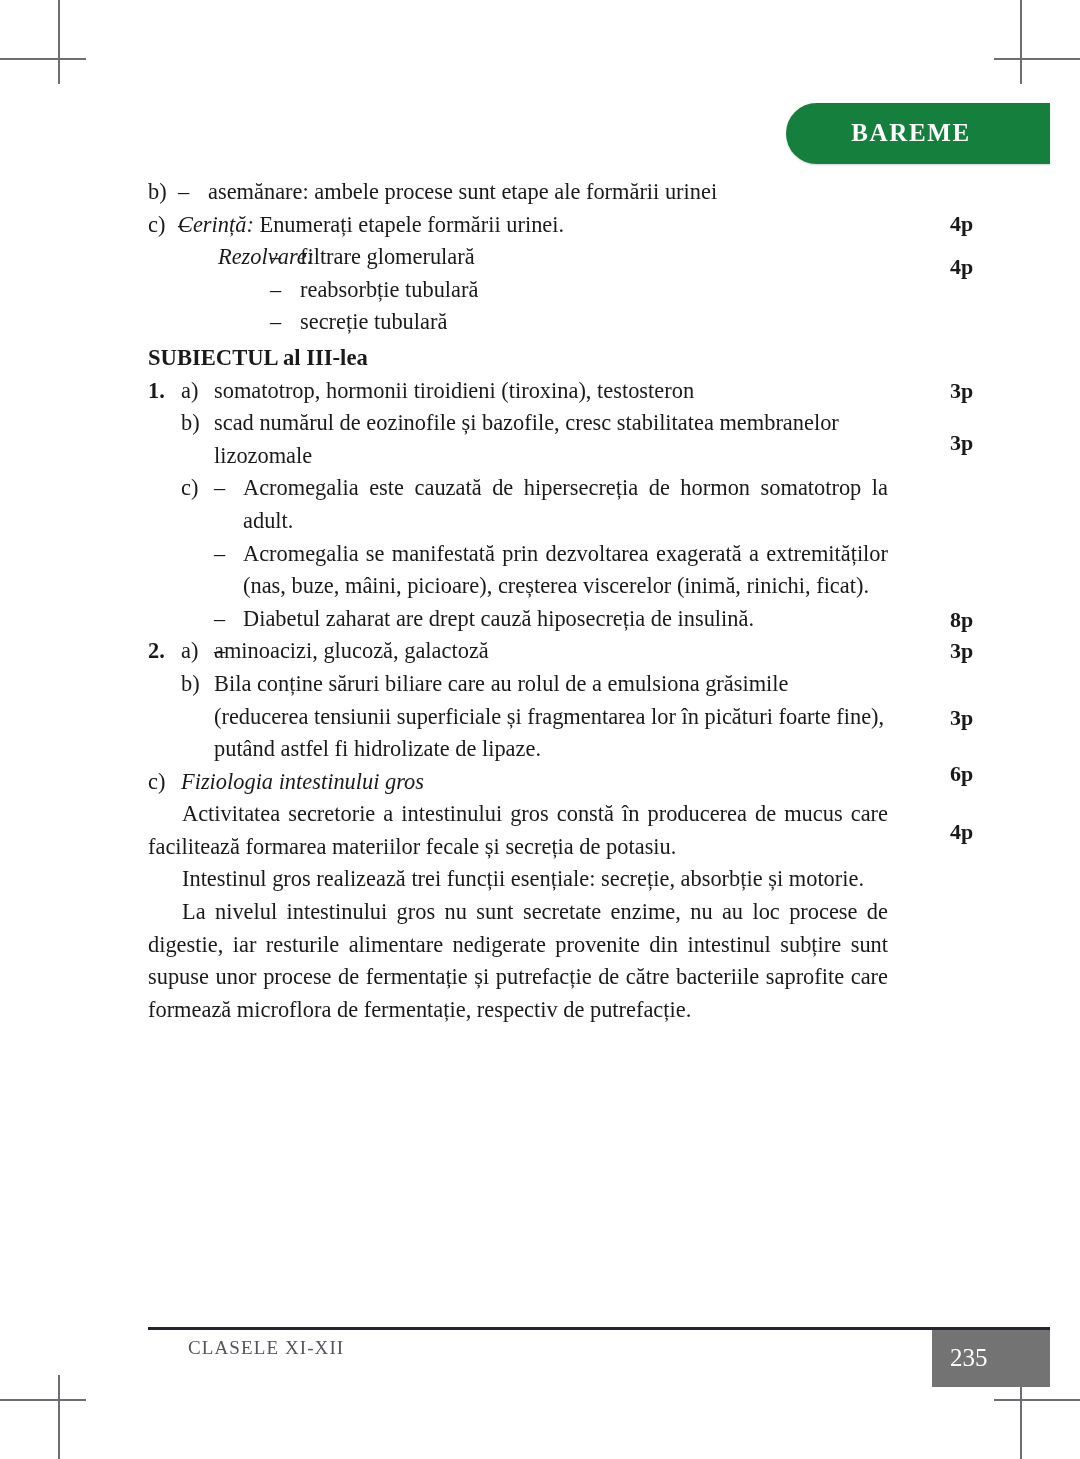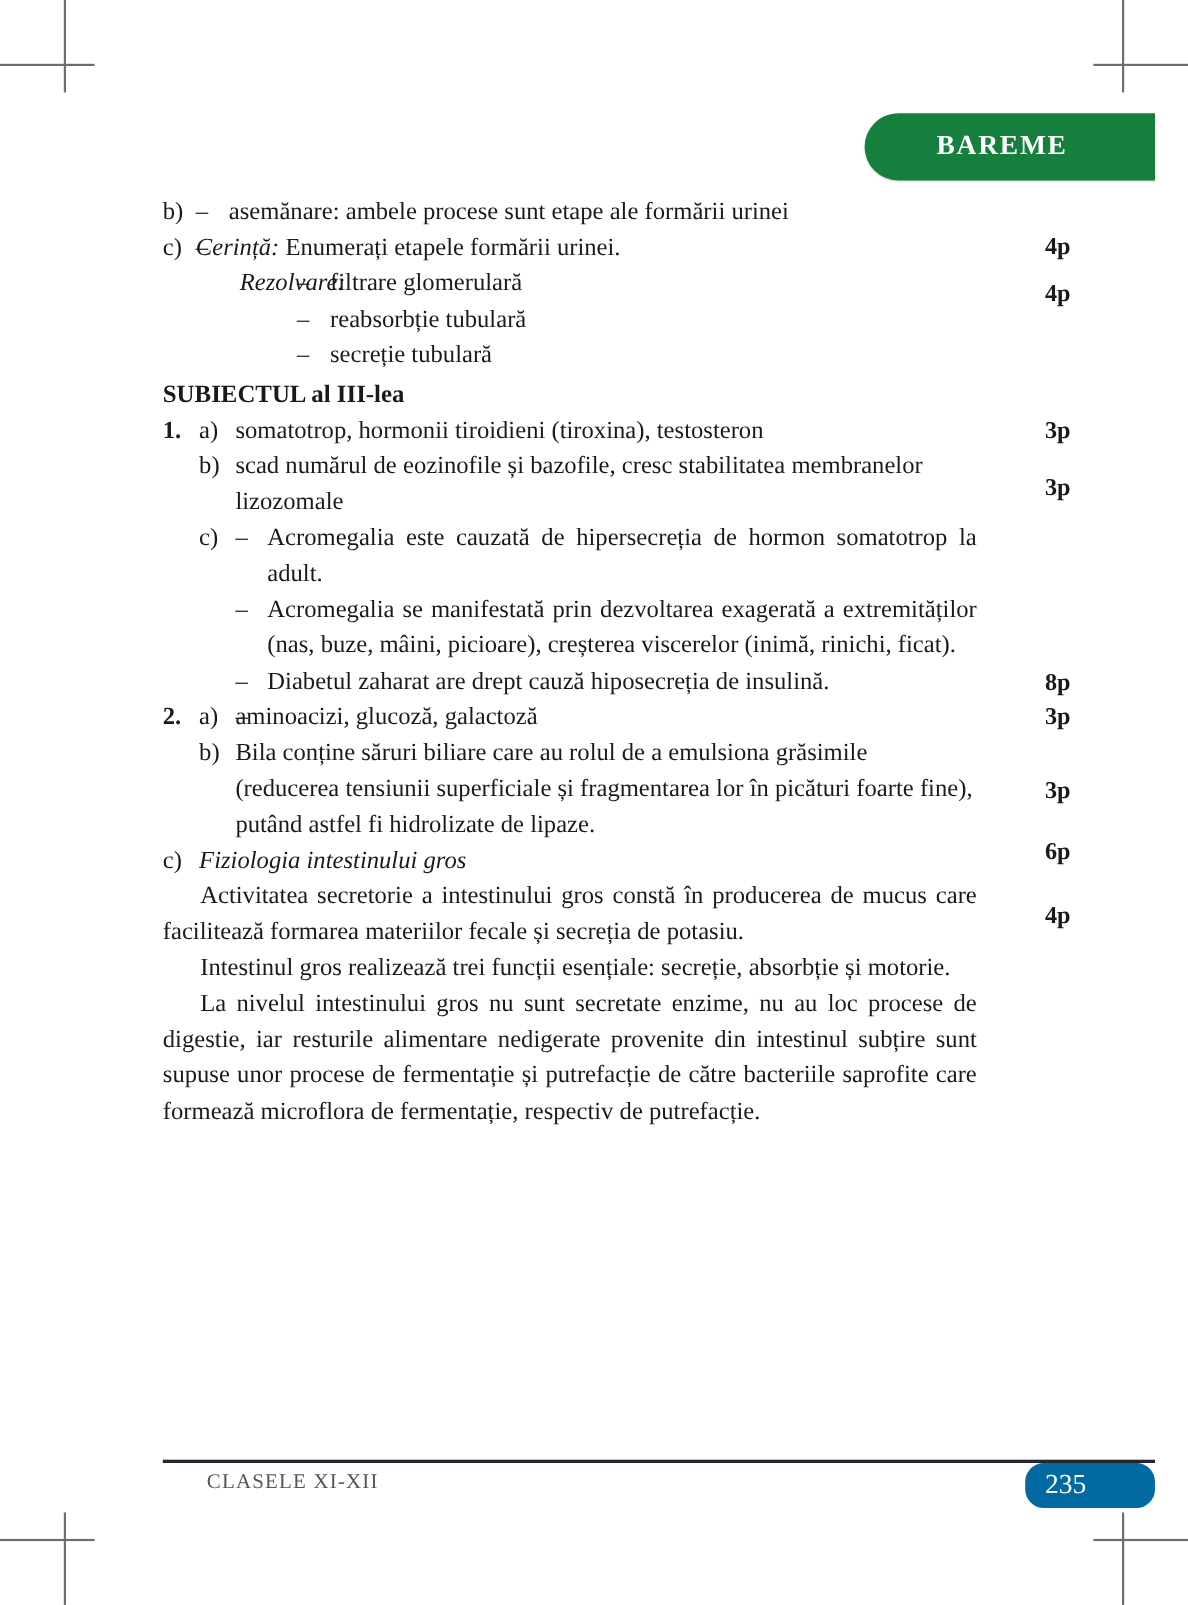--- a/index.html
+++ b/index.html
@@ -130,23 +130,22 @@
     letter-spacing: 1.1px;
     color: #56545c;
     font-family: "Liberation Serif", "DejaVu Serif", serif;
     margin-left: 40px;
   }
   .page-num-box {
     position: absolute;
     left: 932px;
     right: 30px;
     top: 1330px;
-    height: 41px;
-    background: #0369a1;
-    border-radius: 17px;
+    height: 57px;
+    background: #737373;
   }
   .page-num-box .num {
     position: absolute;
     left: 18px;
     top: 50%;
     transform: translateY(-52%);
     color: #ffffff;
     font-size: 25px;
     font-family: "Liberation Serif", "DejaVu Serif", serif;
   }

